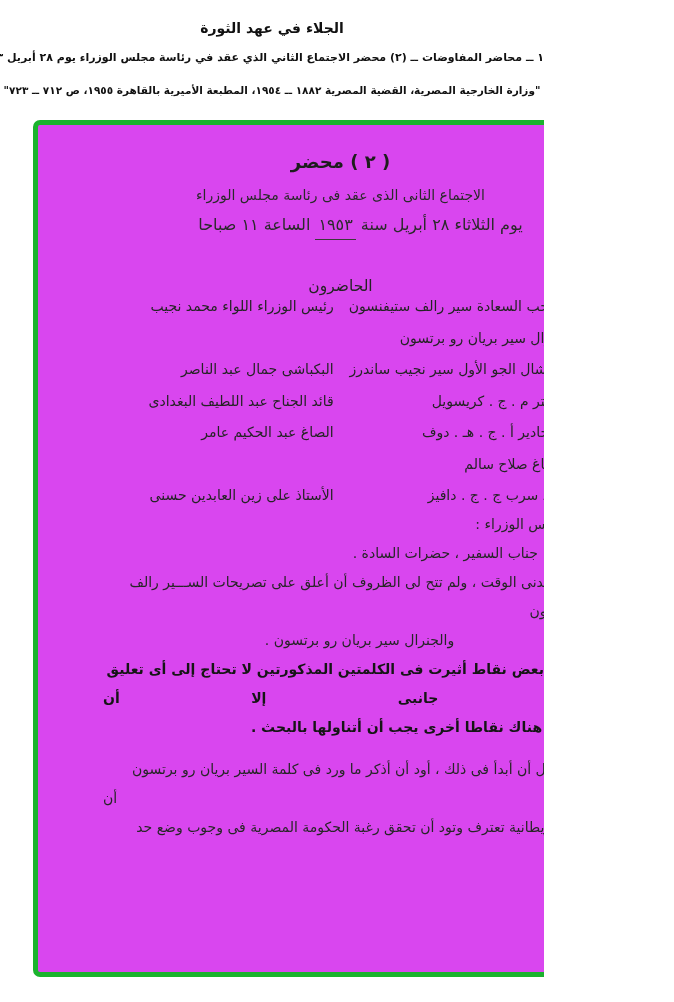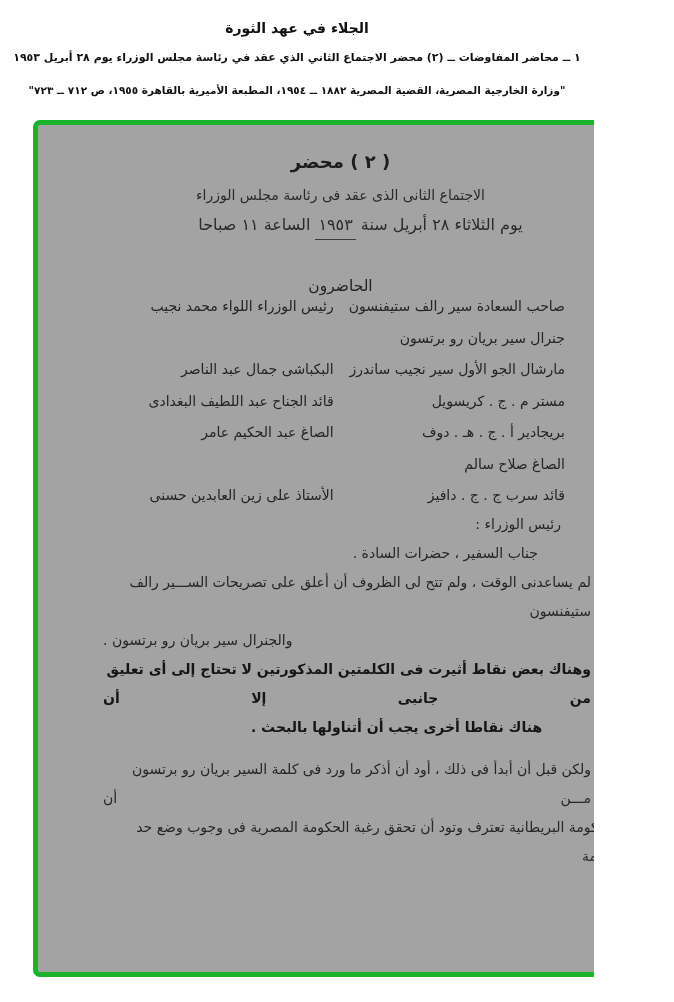--- a/index.html
+++ b/index.html
@@ -2,21 +2,21 @@
 <html lang="ar"><head>
 <meta charset="utf-8">
 <style>
   html, body {
     margin: 0;
     padding: 0;
     background: #ffffff;
   }
   .page {
     position: relative;
-    width: 594px;
+    width: 544px;
     height: 1002px;
     background: #ffffff;
     overflow: hidden;
     font-family: "DejaVu Sans", sans-serif;
   }
 
   
   .doc-header {
     position: absolute;
     left: 0; right: 0; top: 0;
@@ -49,21 +49,21 @@
   
   .frame {
     position: absolute;
     left: 33px;
     top: 120px;
     width: 615px;
     height: 857px;
     border: 5px solid #1bb32e;
     border-radius: 7px;
     box-sizing: border-box;
-    background: #a3a3a3;
+    background: #d946ef;
   }
   .frame * { direction: rtl; }
 
   
   .m-heading {
     position: absolute;
     left: 0; right: 0; top: 26px;
     text-align: center;
     font-size: 18px;
     font-weight: bold;
@@ -129,21 +129,21 @@
     margin-left: 48px;
   }
   .bline {
     line-height: 29px;
     white-space: nowrap;
   }
   .indent-speaker  { padding-right: 55px; }
   .indent-salute   { padding-right: 78px; }
   .para-first      { padding-right: 25px; white-space: normal; text-align-last: justify; }
   .full-justify    { white-space: normal; text-align-last: justify; }
-  .center-line     { text-align: left; white-space: nowrap; }
+  .center-line     { text-align: center; white-space: nowrap; }
   .center-shift    { text-align: center; white-space: nowrap; transform: translateX(37px); }
   .bold-para       { font-weight: bold; color: #151515; }
   .gap-before      { margin-top: 13px; text-align: right; }
 </style>
 </head>
 <body>
 
 <div class="page">
 
   <header class="doc-header">

